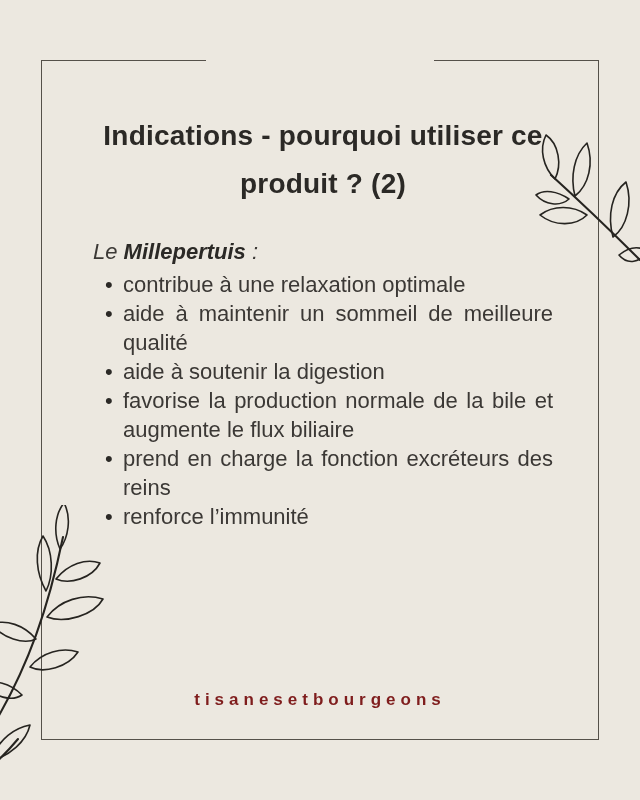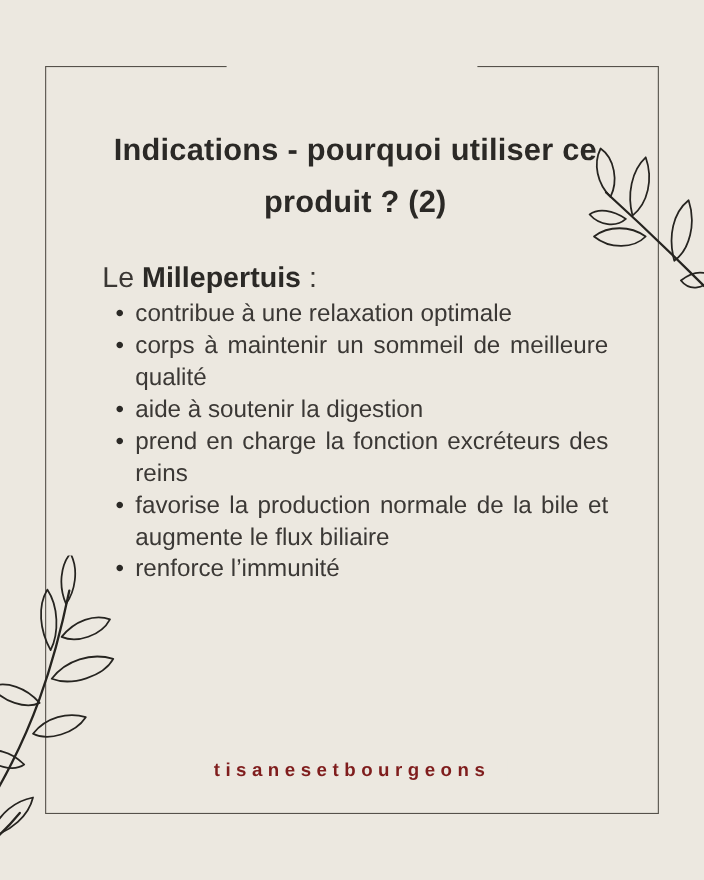--- a/index.html
+++ b/index.html
@@ -25,21 +25,21 @@
 
   .content{
     position:absolute;left:41px;top:60px;width:558px;
     padding:52px 46px 0 52px;
     color:var(--text);
   }
   .title{
     font-size:28px;line-height:48px;font-weight:bold;text-align:center;
     color:var(--heading);letter-spacing:.2px;
   }
-  .intro{margin-top:30px;font-size:26px;line-height:28px;}
+  .intro{margin-top:30px;font-size:22px;line-height:28px;font-style:italic;}
   .intro b{font-weight:bold;color:var(--heading);}
   ul.benefits{
     margin-top:4px;list-style:none;padding-left:30px;
     font-size:22px;line-height:29px;
   }
   ul.benefits li{
     position:relative;text-align:justify;text-justify:inter-word;
   }
   ul.benefits li::before{
     content:"\2022";position:absolute;left:-18px;top:0;
@@ -69,29 +69,29 @@
 
   <div class="content">
     <h1 class="title">Indications - pourquoi utiliser ce produit ? (2)</h1>
 
     <p class="intro"><span>Le </span><b>Millepertuis</b><span> :</span></p>
 
     <ul class="benefits">
 
         <li>contribue à une relaxation optimale</li>
 
-        <li>corps à maintenir un sommeil de meilleure qualité</li>
+        <li>aide à maintenir un sommeil de meilleure qualité</li>
 
 
 
         <li>aide à soutenir la digestion</li>
 
+        <li>favorise la production normale de la bile et augmente le flux biliaire</li>
+
         <li>prend en charge la fonction excréteurs des reins</li>
-
-        <li>favorise la production normale de la bile et augmente le flux biliaire</li>
 
         <li>renforce l’immunité</li>
 
       </ul>
   </div>
 
   <svg class="branch branch-top-right" width="107" height="180" viewBox="0 0 107 180" aria-hidden="true">
     <path class="stem" d="M18,42 C40,62 75,95 107,127"></path>
     <path class="leaf" d="M22,46 C10,34 6,16 13,2 C26,11 29,32 22,46 Z"></path>
     <path class="leaf" d="M42,63 C37,44 41,22 54,10 C61,30 56,52 42,63 Z"></path>

